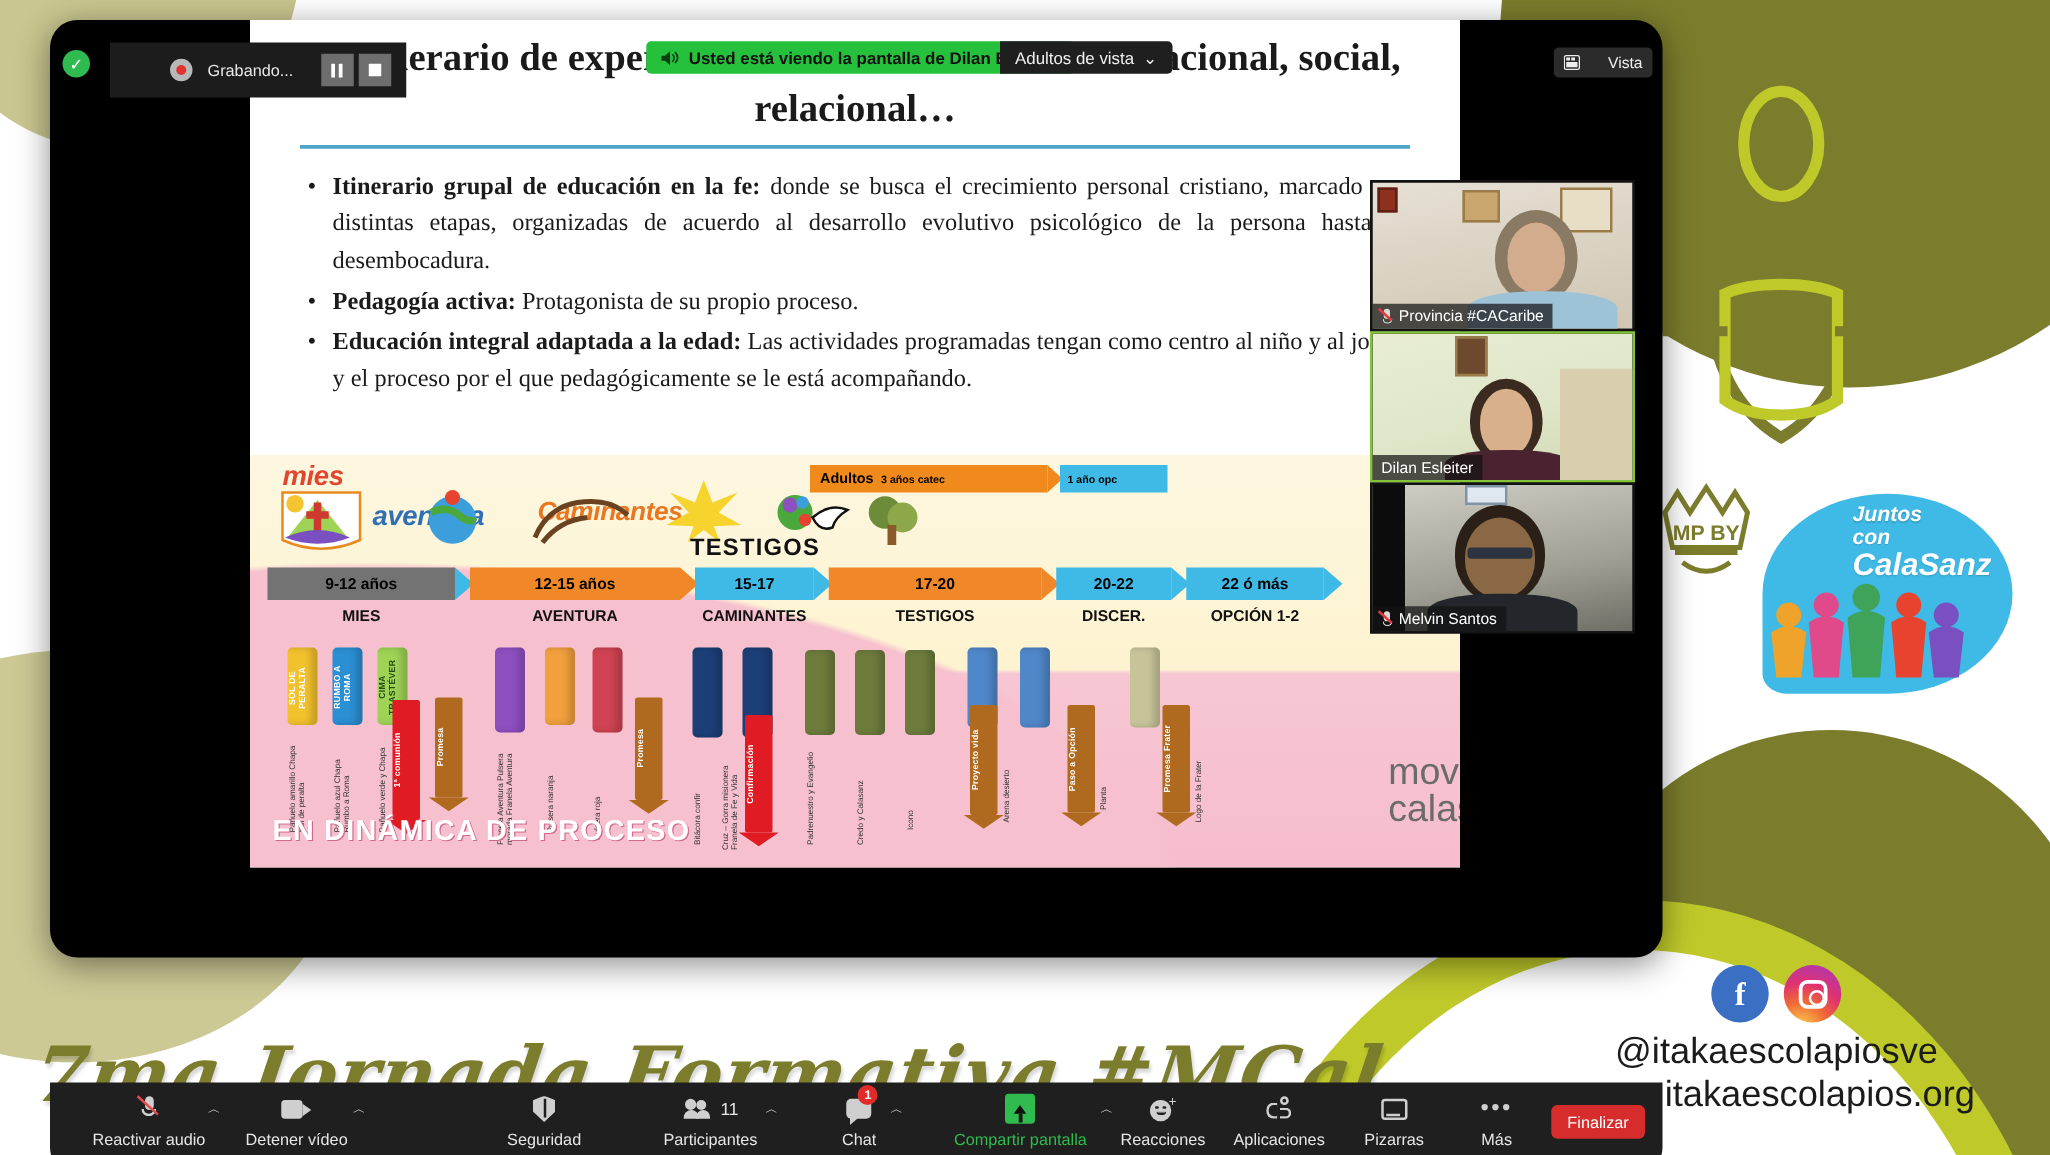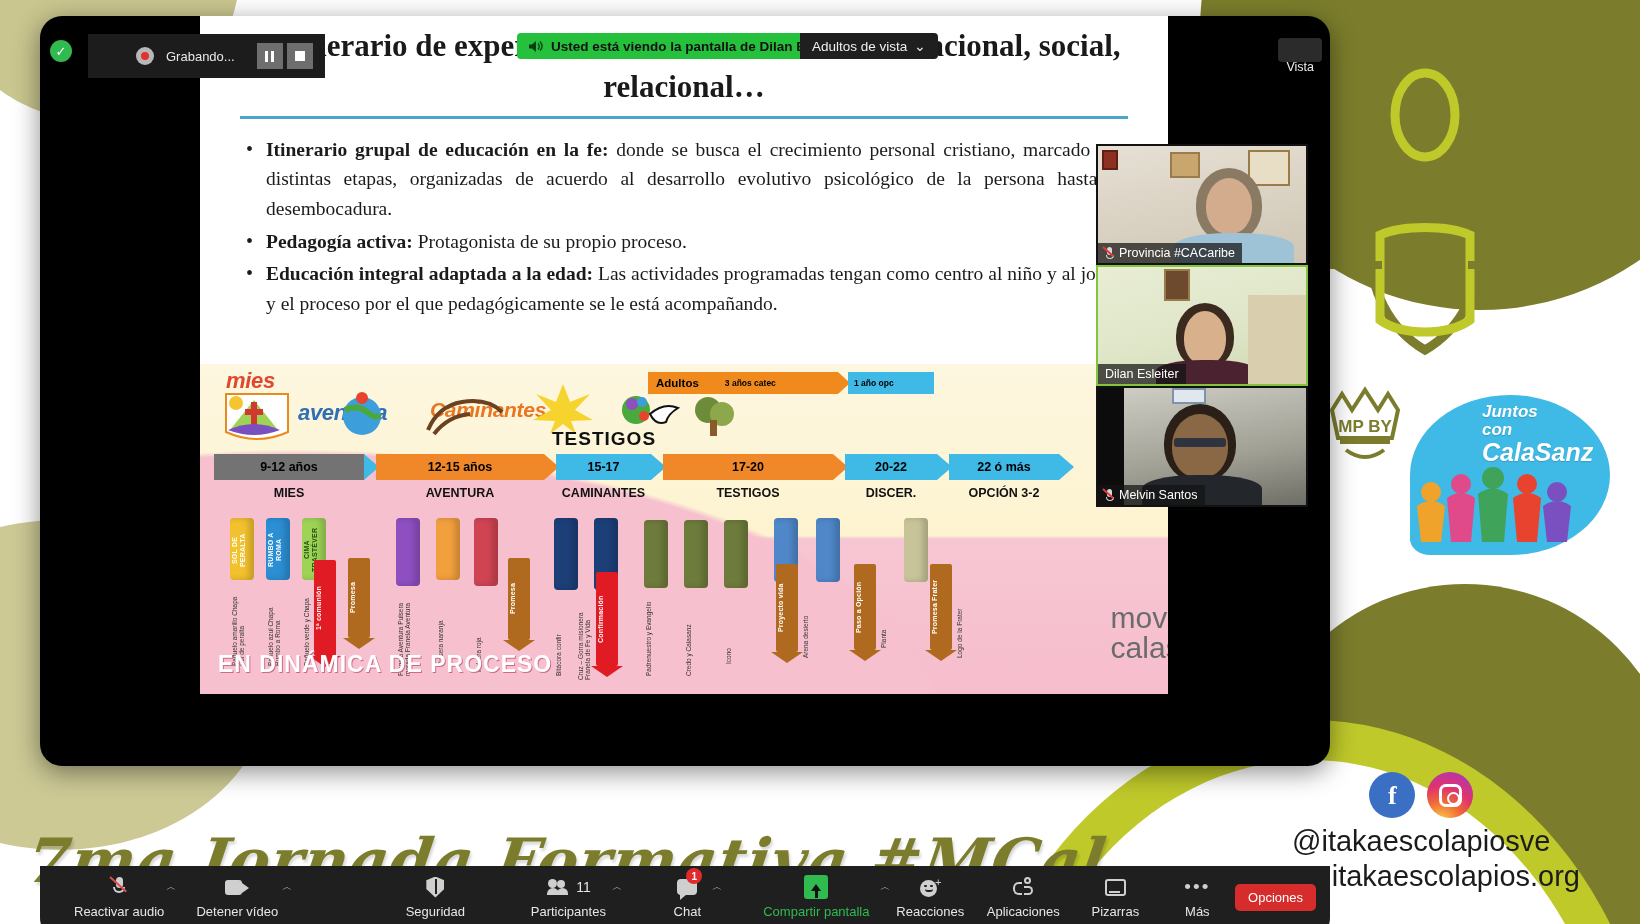--- a/index.html
+++ b/index.html
@@ -118,21 +118,21 @@
     position:absolute; font-weight:bold; font-size:14px; letter-spacing:-.3px;
   }
   .mies-logo { left:26px; top:0px; color:#e0472e; font-style:italic; font-size:22px; }
   .aventura-logo { left:98px; top:32px; color:#2f6fb5; font-size:22px; font-style:italic; }
   .caminantes-logo { left:230px; top:30px; color:#e87722; font-size:21px; font-style:italic; }
   .testigos-logo { left:352px; top:60px; color:#111; font-size:19px; font-weight:bold; letter-spacing:1px;}
 
   .adult-arrow {
     position:absolute; left:448px; top:4px; height:22px; width:190px;
     background:#f08a1c; color:#000; font-size:11.5px; font-weight:bold;
-    display:flex; align-items:center; padding-left:8px; gap:26px;
+    display:flex; align-items:center; padding-left:8px; gap:6px;
   }
   .adult-arrow:after {
     content:""; position:absolute; right:-12px; top:0;
     border-left:12px solid #f08a1c; border-top:11px solid transparent; border-bottom:11px solid transparent;
   }
   .adult-arrow .catec { font-size:8.5px; font-weight:bold; }
   .opc-arrow {
     position:absolute; left:648px; top:4px; height:22px; width:86px;
     background:#3fb9e5; color:#000; font-size:8.5px; font-weight:bold;
     display:flex; align-items:center; padding-left:6px;
@@ -219,21 +219,21 @@
   }
   .view-opts {
     position:absolute; left:760px; top:17px; height:26px;
     background:#1f1f1f; display:flex; align-items:center; gap:7px;
     padding:0 12px; color:#f0f0f0; font-size:13.5px;
     border-radius:0 4px 4px 0; z-index:30;
   }
   .vista-btn {
     position:absolute; right:8px; top:22px; height:24px;
     background:#2b2b2b; display:flex; align-items:center; gap:22px;
-    padding:0 8px; color:#ededed; font-size:12.5px; border-radius:4px; z-index:30;flex-direction:column;
+    padding:0 8px; color:#ededed; font-size:12.5px; border-radius:4px; z-index:30;
   }
 
   
   #tiles { position:absolute; right:22px; top:128px; width:212px; z-index:40; }
   .tile {
     position:relative; width:212px; height:121px; overflow:hidden;
     border:2px solid transparent; background:#121212;
   }
   .tile.active { border-color:#84c43b; }
   .tile-name {
@@ -487,21 +487,21 @@
                 <span style="color:#000">22 ó más</span>
               </div>
           </div>
 
           <div class="stage-row">
             <div class="stage-lbl" style="width:150px;margin-right:12px">MIES</div>
             <div class="stage-lbl" style="width:168px;margin-right:12px">AVENTURA</div>
             <div class="stage-lbl" style="width:95px;margin-right:12px">CAMINANTES</div>
             <div class="stage-lbl" style="width:170px;margin-right:12px">TESTIGOS</div>
             <div class="stage-lbl" style="width:92px;margin-right:12px">DISCER.</div>
-            <div class="stage-lbl" style="width:110px">OPCIÓN 3-2</div>
+            <div class="stage-lbl" style="width:110px">OPCIÓN 1-2</div>
           </div>
 
           <div class="bars">
 
             <div class="bar" style="left:16px;  top:6px;  height:62px; background:#f2c12e;"></div>
             <div class="bar-lbl" style="left:17px; top:10px; height:56px; width:22px;">SOL DE PERALTA</div>
             <div class="bar-sub" style="left:17px; top:74px; height:80px; width:22px;">Pañuelo amarillo Chapa Sol de peralta</div>
 
             <div class="bar" style="left:52px;  top:6px;  height:62px; background:#2b8fd4;"></div>
             <div class="bar-lbl" style="left:53px; top:10px; height:56px; width:22px;">RUMBO A ROMA</div>
@@ -762,21 +762,21 @@
       <div class="tb-label">Pizarras</div>
     </div>
 
     <div class="tb-item" style="margin-left:22px;min-width:50px">
       <div class="tb-icon">
           <span class="ic-more">•••</span>
         </div>
       <div class="tb-label">Más</div>
     </div>
 
-    <div class="finalizar">Opciones</div>
+    <div class="finalizar">Finalizar</div>
   </div>
 
   <div class="brand-script">7ma Jornada Formativa #MCal</div>
 
   <div class="brand-handles">
     <div class="social-row">
       <div class="soc soc-fb">f</div>
       <div class="soc soc-ig">
           <span class="sq"></span>
         </div>

